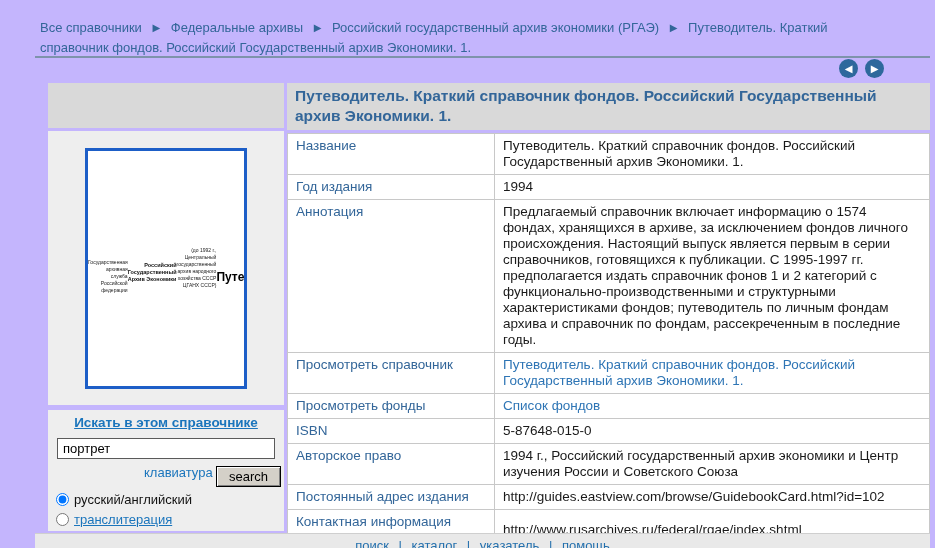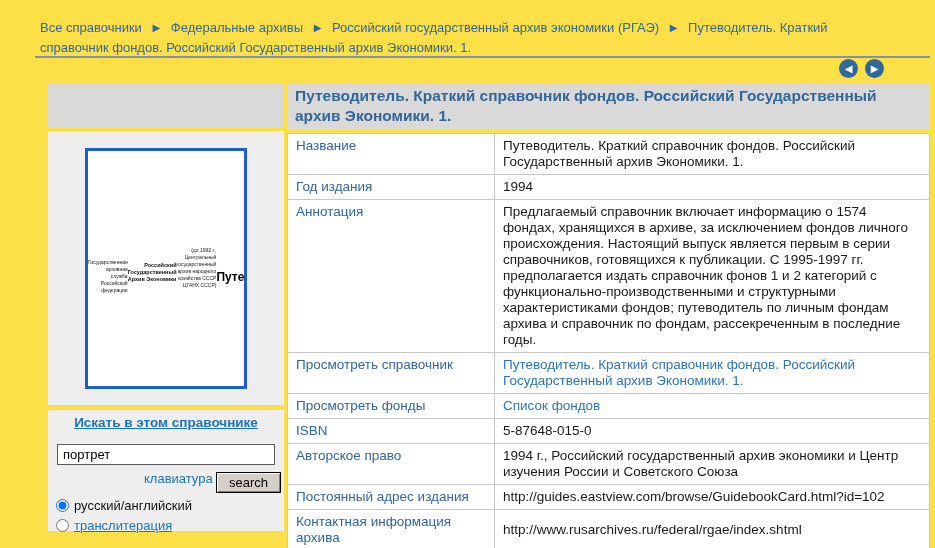--- a/index.html
+++ b/index.html
@@ -1,16 +1,16 @@
 <!DOCTYPE html>
 <html><head>
 <meta charset="utf-8">
 <style>
   html,body{margin:0;padding:0;background:#fff;}
-  .page{position:relative;width:935px;height:548px;background:#fde047;overflow:hidden;
+  .page{position:relative;width:935px;height:548px;background:#c4b5fd;overflow:hidden;
         font-family:"Liberation Sans",sans-serif;font-size:13px;color:#1a1a1a;}
 
   
   .breadcrumb{position:absolute;left:40px;top:18px;width:845px;line-height:19px;color:#336699;}
   .crumb{color:#336699;cursor:pointer;}
   .crumb-sep{color:#336699;font-size:10px;margin:0 7px;position:relative;top:-1px;}
   .rule{position:absolute;left:35px;top:56px;width:895px;height:0;border-top:2px solid #7e93ab;}
 
   
   .nav-arrows{position:absolute;top:59px;right:51px;display:flex;gap:7px;}
@@ -26,21 +26,21 @@
   .bc-tiny{font-size:5px;line-height:7px;color:#222;}
   .bc-tiny-b{font-size:5.5px;line-height:7px;font-weight:bold;color:#111;}
   .bc-title{font-size:12px;font-weight:bold;color:#000;margin-top:17px;}
   .bc-subtitle{font-size:17px;font-weight:bold;color:#000;margin-top:13px;font-style:italic;}
   .bc-ed{margin-top:26px;}
   .bc-grp{margin-top:6px;}
   .bc-bottom{margin-top:24px;}
 
   
   .search-panel{position:absolute;left:48px;top:410px;width:236px;height:121px;background:#eeeeee;}
-  .search-heading{display:block;margin:5px auto 14px auto;text-align:center;color:#1b75bc;
+  .search-heading{display:block;margin:5px auto 8px auto;text-align:center;color:#1b75bc;
                   font-weight:bold;font-size:13.5px;text-decoration:underline;cursor:pointer;}
   .search-input{display:block;margin:1px auto 0 auto;width:206px;height:17px;border:1px solid #5a5a5a;
                 background:#fff;font-family:"Liberation Sans",sans-serif;font-size:13px;padding:1px 5px;}
   .search-midrow{margin-top:3px;height:26px;}
   .keyboard-link{color:#1b75bc;margin-left:96px;cursor:pointer;font-size:13px;vertical-align:top;display:inline-block;margin-top:3px;}
   .search-btn{float:right;margin-right:3px;margin-top:4px;background:#d4d0c8;border:1px solid #000;
               box-shadow:inset 1px 1px 0 #fff,inset -1px -1px 0 #808080;
               font-family:"Liberation Sans",sans-serif;font-size:13px;padding:2px 12px;cursor:pointer;}
   .radio-row{margin:3px 0 0 8px;line-height:17px;display:flex;align-items:center;}
   .radio-row input{margin:0 5px 0 0;}
@@ -164,14 +164,25 @@
         <td class="cell-value">http://guides.eastview.com/browse/GuidebookCard.html?id=102</td>
       </tr>
       <tr>
         <td class="cell-label">Контактная информация архива</td>
         <td class="cell-value">http://www.rusarchives.ru/federal/rgae/index.shtml</td>
       </tr>
     </tbody>
       </table>
   </div>
 
+  <div class="footer">
+    <div class="footer-inner">
+      <span class="footer-link">поиск</span>
+      <span class="footer-sep">|</span>
+      <span class="footer-link">каталог</span>
+      <span class="footer-sep">|</span>
+      <span class="footer-link">указатель</span>
+      <span class="footer-sep">|</span>
+      <span class="footer-link">помощь</span>
+    </div>
+  </div>
 
 </div>
 
 </body></html>

